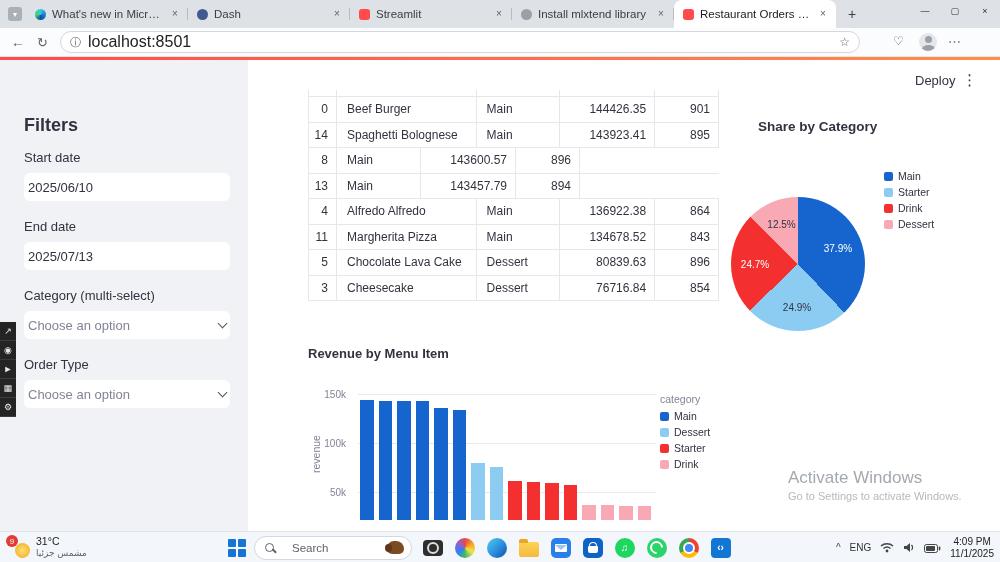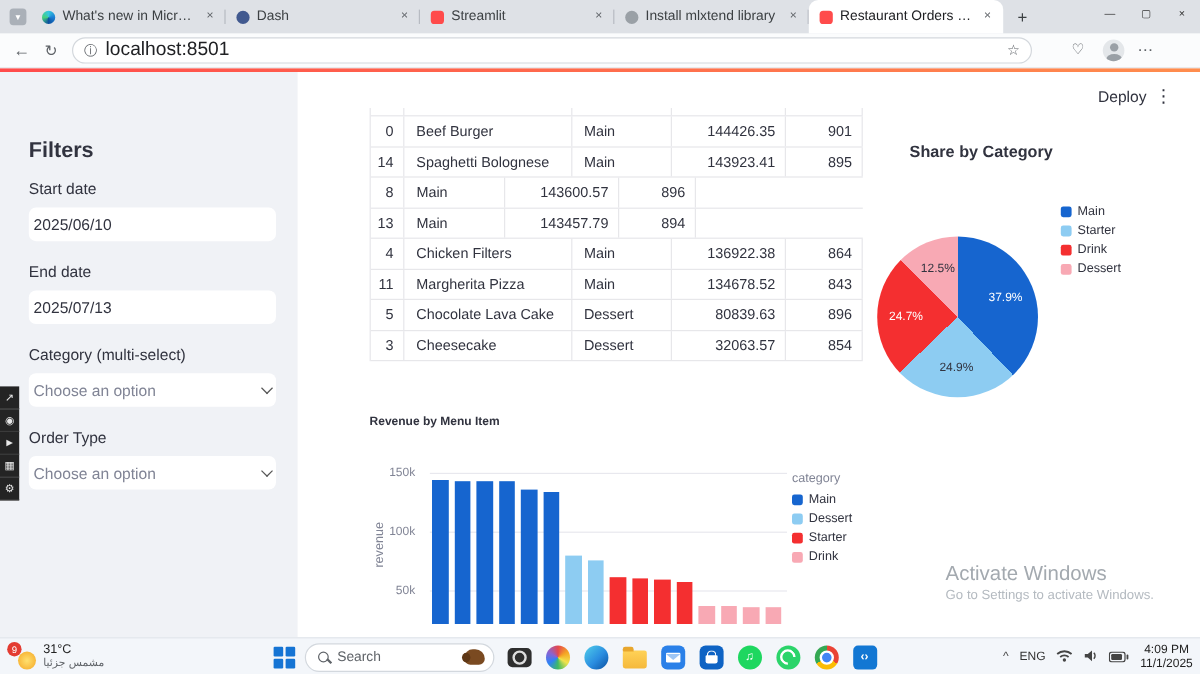--- a/index.html
+++ b/index.html
@@ -63,21 +63,21 @@
   .kebab{position:absolute;left:962px;top:71px;font-size:15px;color:#31333F}
 
   .dftable{position:absolute;left:308px;top:90px;width:411px;border-left:1px solid #e7e7ea;background:#fff}
   .trow{display:flex;border-bottom:1px solid #e7e7ea;height:25.5px}
   .trow.partial{height:7px}
   .tcell{border-right:1px solid #e7e7ea;font-size:12px;color:#31333F;display:flex;align-items:center;padding:0 8px;overflow:hidden;white-space:nowrap}
   .tcell.a-r{justify-content:flex-end}
   .tcell.a-l{justify-content:flex-start;padding-left:10px}
 
   .h-pie{position:absolute;left:758px;top:119px;font-size:13.5px;font-weight:bold;color:#31333F}
-  .h-bar{position:absolute;left:308px;top:346px;font-size:10px;font-weight:bold;color:#31333F}
+  .h-bar{position:absolute;left:308px;top:346px;font-size:13px;font-weight:bold;color:#31333F}
 
   .pie{position:absolute;left:731px;top:197px;width:134px;height:134px;border-radius:50%}
   .plabel{position:absolute;transform:translate(-50%,-50%);font-size:10px}
   .pie-legend{position:absolute;left:884px;top:170px}
   .litem{display:flex;align-items:center;gap:5px;margin-bottom:4px}
   .lsw{width:9px;height:9px;border-radius:2px;flex:0 0 9px}
   .ltx{font-size:10.5px;color:#31333F;white-space:nowrap}
 
   .ylab{position:absolute;left:266px;top:448px;width:100px;text-align:center;font-size:10.5px;color:#808495;transform:rotate(-90deg)}
   .yticks{position:absolute;left:308px;top:390px;width:44px;height:130px}
@@ -97,21 +97,21 @@
   .weather{position:absolute;left:6px;top:3px;display:flex;align-items:center;gap:6px}
   .wicon{position:relative;width:24px;height:24px}
   .sun{position:absolute;right:0;bottom:1px;width:15px;height:15px;border-radius:50%;background:radial-gradient(#ffe06e,#f5a623)}
   .wbadge{position:absolute;left:0;top:0;width:12px;height:12px;border-radius:50%;background:#e33c32;color:#fff;font-size:8px;display:flex;align-items:center;justify-content:center;z-index:2}
   .wtext{line-height:12px}
   .wtemp{font-size:10.5px;color:#222}
   .wcond{font-size:9px;color:#5f6368;font-family:"DejaVu Sans",sans-serif}
   .center{position:absolute;left:228px;top:3px;height:25px;display:flex;align-items:center;gap:8px}
   .winlogo{display:grid;grid-template-columns:8px 8px;grid-template-rows:8px 8px;gap:2px}
   .winlogo span{background:#1574d4;border-radius:1px}
-  .searchpill{width:158px;height:24px;background:#fff;border:1px solid #d3d8de;border-radius:13px;display:flex;align-items:center;padding:0 7px 0 10px;gap:7px}
+  .searchpill{width:158px;height:24px;background:#fff;border:1px solid #d3d8de;border-radius:13px;display:flex;align-items:center;padding:0 7px 0 10px;gap:18px}
   .mag{width:9px;height:9px;border:1.6px solid #5f6368;border-radius:50%;position:relative;flex:0 0 9px}
   .mag::after{content:'';position:absolute;width:5px;height:1.6px;background:#5f6368;transform:rotate(45deg);right:-4px;bottom:-1px}
   .searchtext{flex:1;font-size:11.5px;color:#5f6368}
   .bison{width:17px;height:13px;border-radius:7px 8px 5px 5px;background:#7a4a21;position:relative}
   .bison::before{content:'';position:absolute;left:-2px;top:3px;width:7px;height:8px;border-radius:50%;background:#5e3716}
   .apps{display:flex;align-items:center;gap:7px}
   .ti{width:25px;height:25px;display:flex;align-items:center;justify-content:center;border-radius:4px}
   .ic{position:relative;display:flex;align-items:center;justify-content:center}
   .ic-camera{width:20px;height:16px;background:#2e2e2e;border-radius:4px}
   .ic-camera::after{content:'';width:8px;height:8px;border:2px solid #ddd;border-radius:50%}
@@ -267,21 +267,21 @@
         <div class="tcell a-r" style="width: 64px;">896</div>
       </div>
       <div class="trow">
         <div class="tcell a-r" style="width: 28px;">13</div>
         <div class="tcell a-l" style="width: 84px;">Main</div>
         <div class="tcell a-r" style="width: 95px;">143457.79</div>
         <div class="tcell a-r" style="width: 64px;">894</div>
       </div>
       <div class="trow">
         <div class="tcell a-r" style="width: 28px;">4</div>
-        <div class="tcell a-l" style="width: 140px;">Chicken Filters</div>
+        <div class="tcell a-l" style="width: 140px;">Alfredo Alfredo</div>
         <div class="tcell a-l" style="width: 84px;">Main</div>
         <div class="tcell a-r" style="width: 95px; text-align: right;">136922.38</div>
         <div class="tcell a-r" style="width: 64px;">864</div>
       </div>
       <div class="trow">
         <div class="tcell a-r" style="width: 28px;">11</div>
         <div class="tcell a-l" style="width: 140px;">Margherita Pizza</div>
         <div class="tcell a-l" style="width: 84px;">Main</div>
         <div class="tcell a-r" style="width: 95px;">134678.52</div>
         <div class="tcell a-r" style="width: 64px;">843</div>
@@ -290,21 +290,21 @@
         <div class="tcell a-r" style="width: 28px;">5</div>
         <div class="tcell a-l" style="width: 140px;">Chocolate Lava Cake</div>
         <div class="tcell a-l" style="width: 84px;">Dessert</div>
         <div class="tcell a-r" style="width: 95px;">80839.63</div>
         <div class="tcell a-r" style="width: 64px;">896</div>
       </div>
       <div class="trow">
         <div class="tcell a-r" style="width: 28px;">3</div>
         <div class="tcell a-l" style="width: 140px;">Cheesecake</div>
         <div class="tcell a-l" style="width: 84px;">Dessert</div>
-        <div class="tcell a-r" style="width: 95px;">32063.57</div>
+        <div class="tcell a-r" style="width: 95px;">76716.84</div>
         <div class="tcell a-r" style="width: 64px;">854</div>
       </div>
     </div>
 
   <div class="h-pie">Share by Category</div>
   <div class="pie-legend">
       <div class="litem">
         <span class="lsw" style="background: rgb(22, 101, 207);"></span>
         <span class="ltx">Main</span>
       </div>

